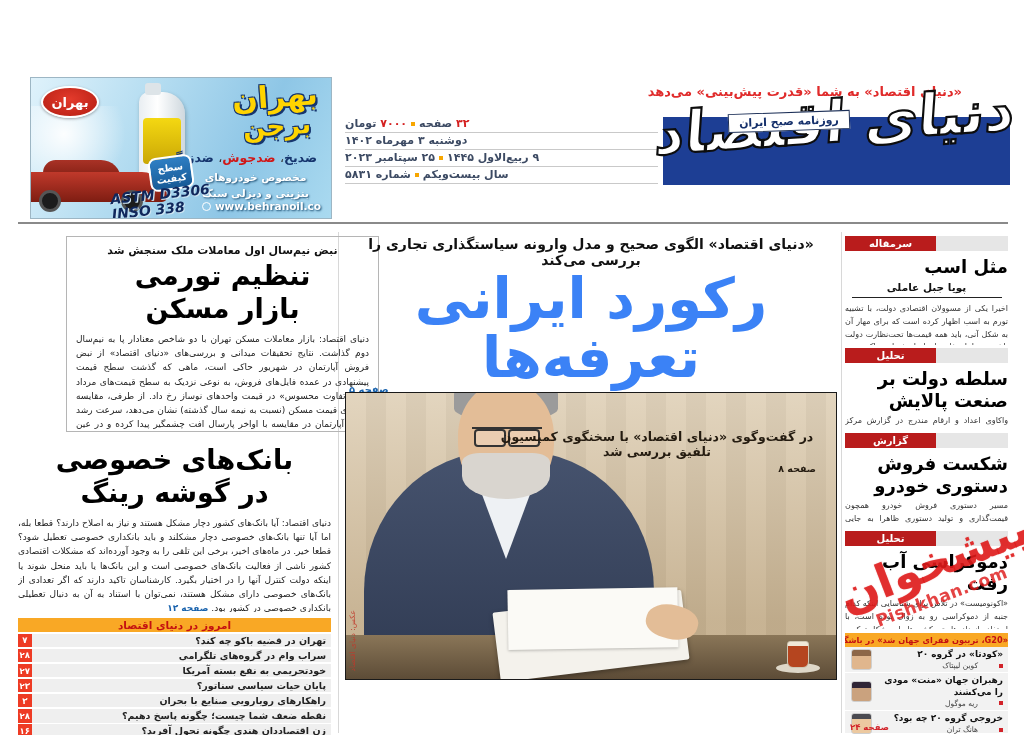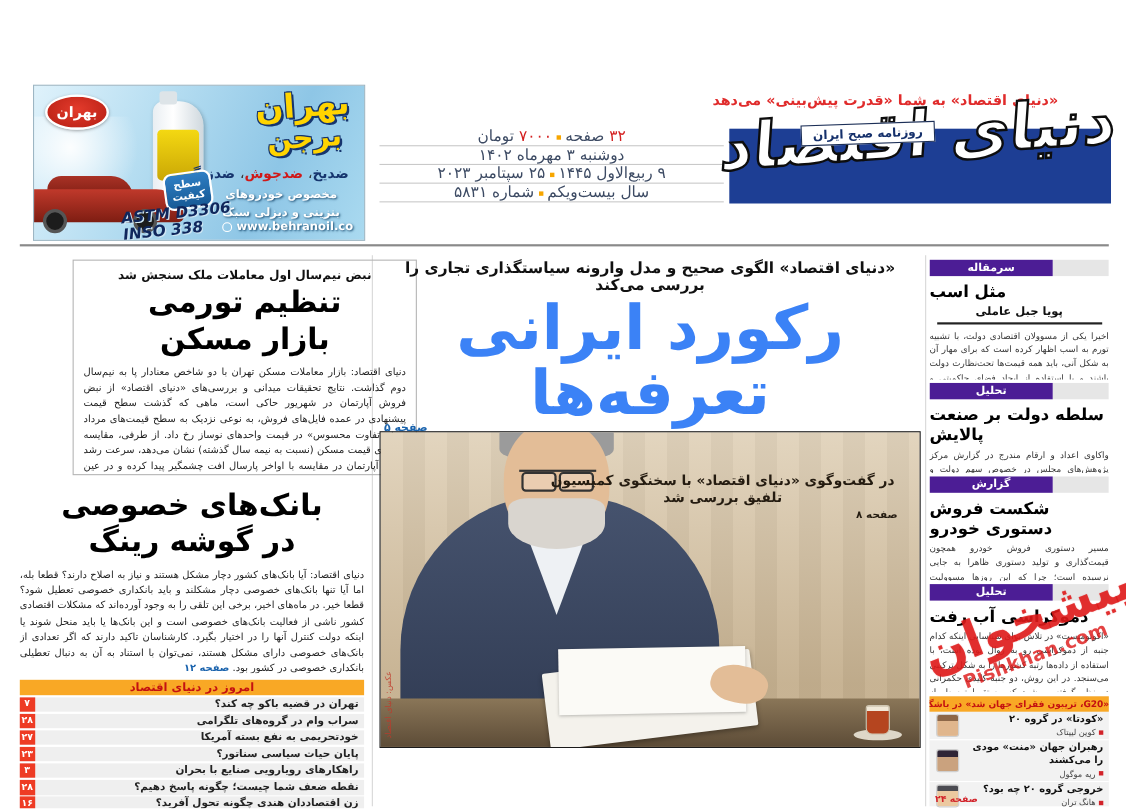--- a/index.html
+++ b/index.html
@@ -32,21 +32,21 @@
   .ad-feats .f1 { color:#16356e; } .ad-feats .f2 { color:#d01818; } .ad-feats .f3 { color:#16356e; }
   .ad-feats .dot { color:#333; font-weight:400; }
   .ad-target { position:absolute; right:22px; top:92px; text-align:center; direction:rtl; color:#fff; font-size:10.5px; font-weight:700; text-shadow:1px 1px 2px #1b4a6e; line-height:1.5; }
   .ad-quality { position:absolute; left:118px; bottom:28px; width:44px; height:34px; background:linear-gradient(#2f7fc4,#175a96); border:2px solid #fff; border-radius:8px; transform:rotate(-8deg);
                 color:#fff; font-size:9.5px; font-weight:700; display:flex; flex-direction:column; align-items:center; justify-content:center; line-height:1.2; }
   .ad-std { position:absolute; left:80px; bottom:2px; color:#10275c; font-size:14px; font-weight:900; font-style:italic; transform:rotate(-6deg); line-height:1.05; text-shadow:1px 1px 0 #cfe6f3; }
   .ad-site { position:absolute; right:10px; bottom:6px; color:#fff; font-size:10.5px; font-weight:700; text-shadow:1px 1px 2px #14466b; display:flex; align-items:center; gap:4px; }
   .ad-site .globe { width:9px; height:9px; border:1.5px solid #fff; border-radius:50%; display:inline-block; }
 
   .dateblock { position:absolute; left:345px; top:116px; width:313px; direction:rtl; }
-  .daterow { height:17px; line-height:16px; border-bottom:1px solid #c9c9c9; text-align:center; font-size:14px; font-weight:400; color:#3c4a63; white-space:nowrap; }
+  .daterow { height:17px; line-height:16px; border-bottom:1px solid #c9c9c9; text-align:left; font-size:11px; font-weight:700; color:#3c4a63; white-space:nowrap; }
   .daterow .red { color:#d42020; }
   .sepsq { display:inline-block; width:4px; height:4px; background:#f7a600; margin:0 4px 1px 4px; }
 
   .band { position:absolute; left:663px; top:117px; width:347px; height:68px; background:#1d3e94; }
   .logo-script { position:absolute; left:650px; top:88px; width:370px; text-align:center; font-size:58px; font-weight:900;
                  color:#fff; -webkit-text-stroke:2.2px #0d0d0d; transform:rotate(-4deg) skewX(-8deg); letter-spacing:-2px; direction:rtl; z-index:3; }
   .subtitle-box { position:absolute; left:728px; top:112px; background:#fff; border:1.5px solid #1c2f57; padding:2px 10px;
                   font-size:11px; font-weight:700; color:#15306b; transform:rotate(-2deg); z-index:4; direction:rtl; }
   .tagline { position:absolute; right:62px; top:84px; color:#e02b2b; font-size:13px; font-weight:900; direction:rtl; }
 
@@ -102,33 +102,33 @@
   .photo-cap { position:absolute; right:14px; top:36px; width:330px; text-align:center; direction:rtl; color:#241b10; }
   .photo-cap .pk { font-size:12.5px; font-weight:700; }
   .photo-cap .pt { font-size:26px; font-weight:900; margin-top:4px; color:#17100a; }
   .photo-cap .pp { text-align:right; margin-right:6px; margin-top:4px; font-size:9.5px; font-weight:700; color:#241b10; width:60px; }
   .photo-credit { position:absolute; left:2px; bottom:8px; writing-mode:vertical-rl; transform:rotate(180deg); font-size:7.5px; color:#c0392b; opacity:.85; }
 
   
   .sb { position:absolute; left:845px; width:163px; direction:rtl; overflow:hidden; }
   .sb-bar { display:flex; height:15px; margin-bottom:5px; }
   .sb-bar .fill { flex:1; background:#e6e6e6; }
-  .sb-bar .tag { width:112px; background:#4c1d95; color:#fff; font-size:10px; font-weight:700; text-align:center; line-height:15px; }
-  .sb-title { text-align:left; font-size:15px; font-weight:900; color:#000; line-height:1.2; }
+  .sb-bar .tag { width:91px; background:#b91c1c; color:#fff; font-size:10px; font-weight:700; text-align:center; line-height:15px; }
+  .sb-title { text-align:right; font-size:18px; font-weight:900; color:#000; line-height:1.2; }
   .sb-author { text-align:center; font-size:10.5px; font-weight:700; color:#111; margin-top:3px; }
   .sb-rule { width:150px; height:1.5px; background:#222; margin:4px auto 5px auto; }
   .sb-body { font-size:8px; line-height:1.6; text-align:justify; color:#333; margin-top:4px; }
   .redlink { color:#d2232a; font-weight:700; cursor:pointer; }
 
   .g20 { position:absolute; left:845px; top:633px; width:163px; height:100px; background:#f2f2f2; direction:rtl; }
   .g20-head { height:14px; background:#f9a825; color:#c41111; font-size:8.2px; font-weight:900; text-align:center; line-height:14px; white-space:nowrap; overflow:hidden; }
   .g20-item { display:flex; align-items:center; justify-content:space-between; padding:2px 5px 2px 6px; border-bottom:1px solid #fff; cursor:pointer; }
   .g20-text { flex:1; }
   .g20-title { font-size:9px; font-weight:700; color:#111; line-height:1.25; }
-  .g20-author { font-size:7.5px; color:#444; margin-top:1px; display:flex; align-items:center; gap:3px; }
+  .g20-author { font-size:7.5px; color:#444; margin-top:1px; display:flex; align-items:center; gap:21px; }
   .g20-author .bullet { width:4px; height:4px; background:#d2232a; display:inline-block; flex:none; }
   .g20-photo { width:21px; height:21px; border-radius:3px; flex:none; margin-right:5px;
                background:linear-gradient(#8d6748 0 30%, #e0b68d 30%); border:1px solid #cfcfcf; }
   .g20-photo.v2 { background:linear-gradient(#2f2536 0 32%, #caa27e 32%); }
   .g20-photo.v3 { background:linear-gradient(#4b4b52 0 28%, #ecc9a0 28%); }
   .g20-page { position:absolute; left:5px; bottom:1px; font-size:8.5px; }
 
   .watermark { position:absolute; left:838px; top:540px; width:190px; text-align:center; transform:rotate(-21deg);
                color:rgba(222,26,26,.82); z-index:6; pointer-events:none; }
   .watermark .wfa { font-size:46px; font-weight:900; line-height:1; text-shadow:0 0 1px rgba(222,26,26,.5); }

